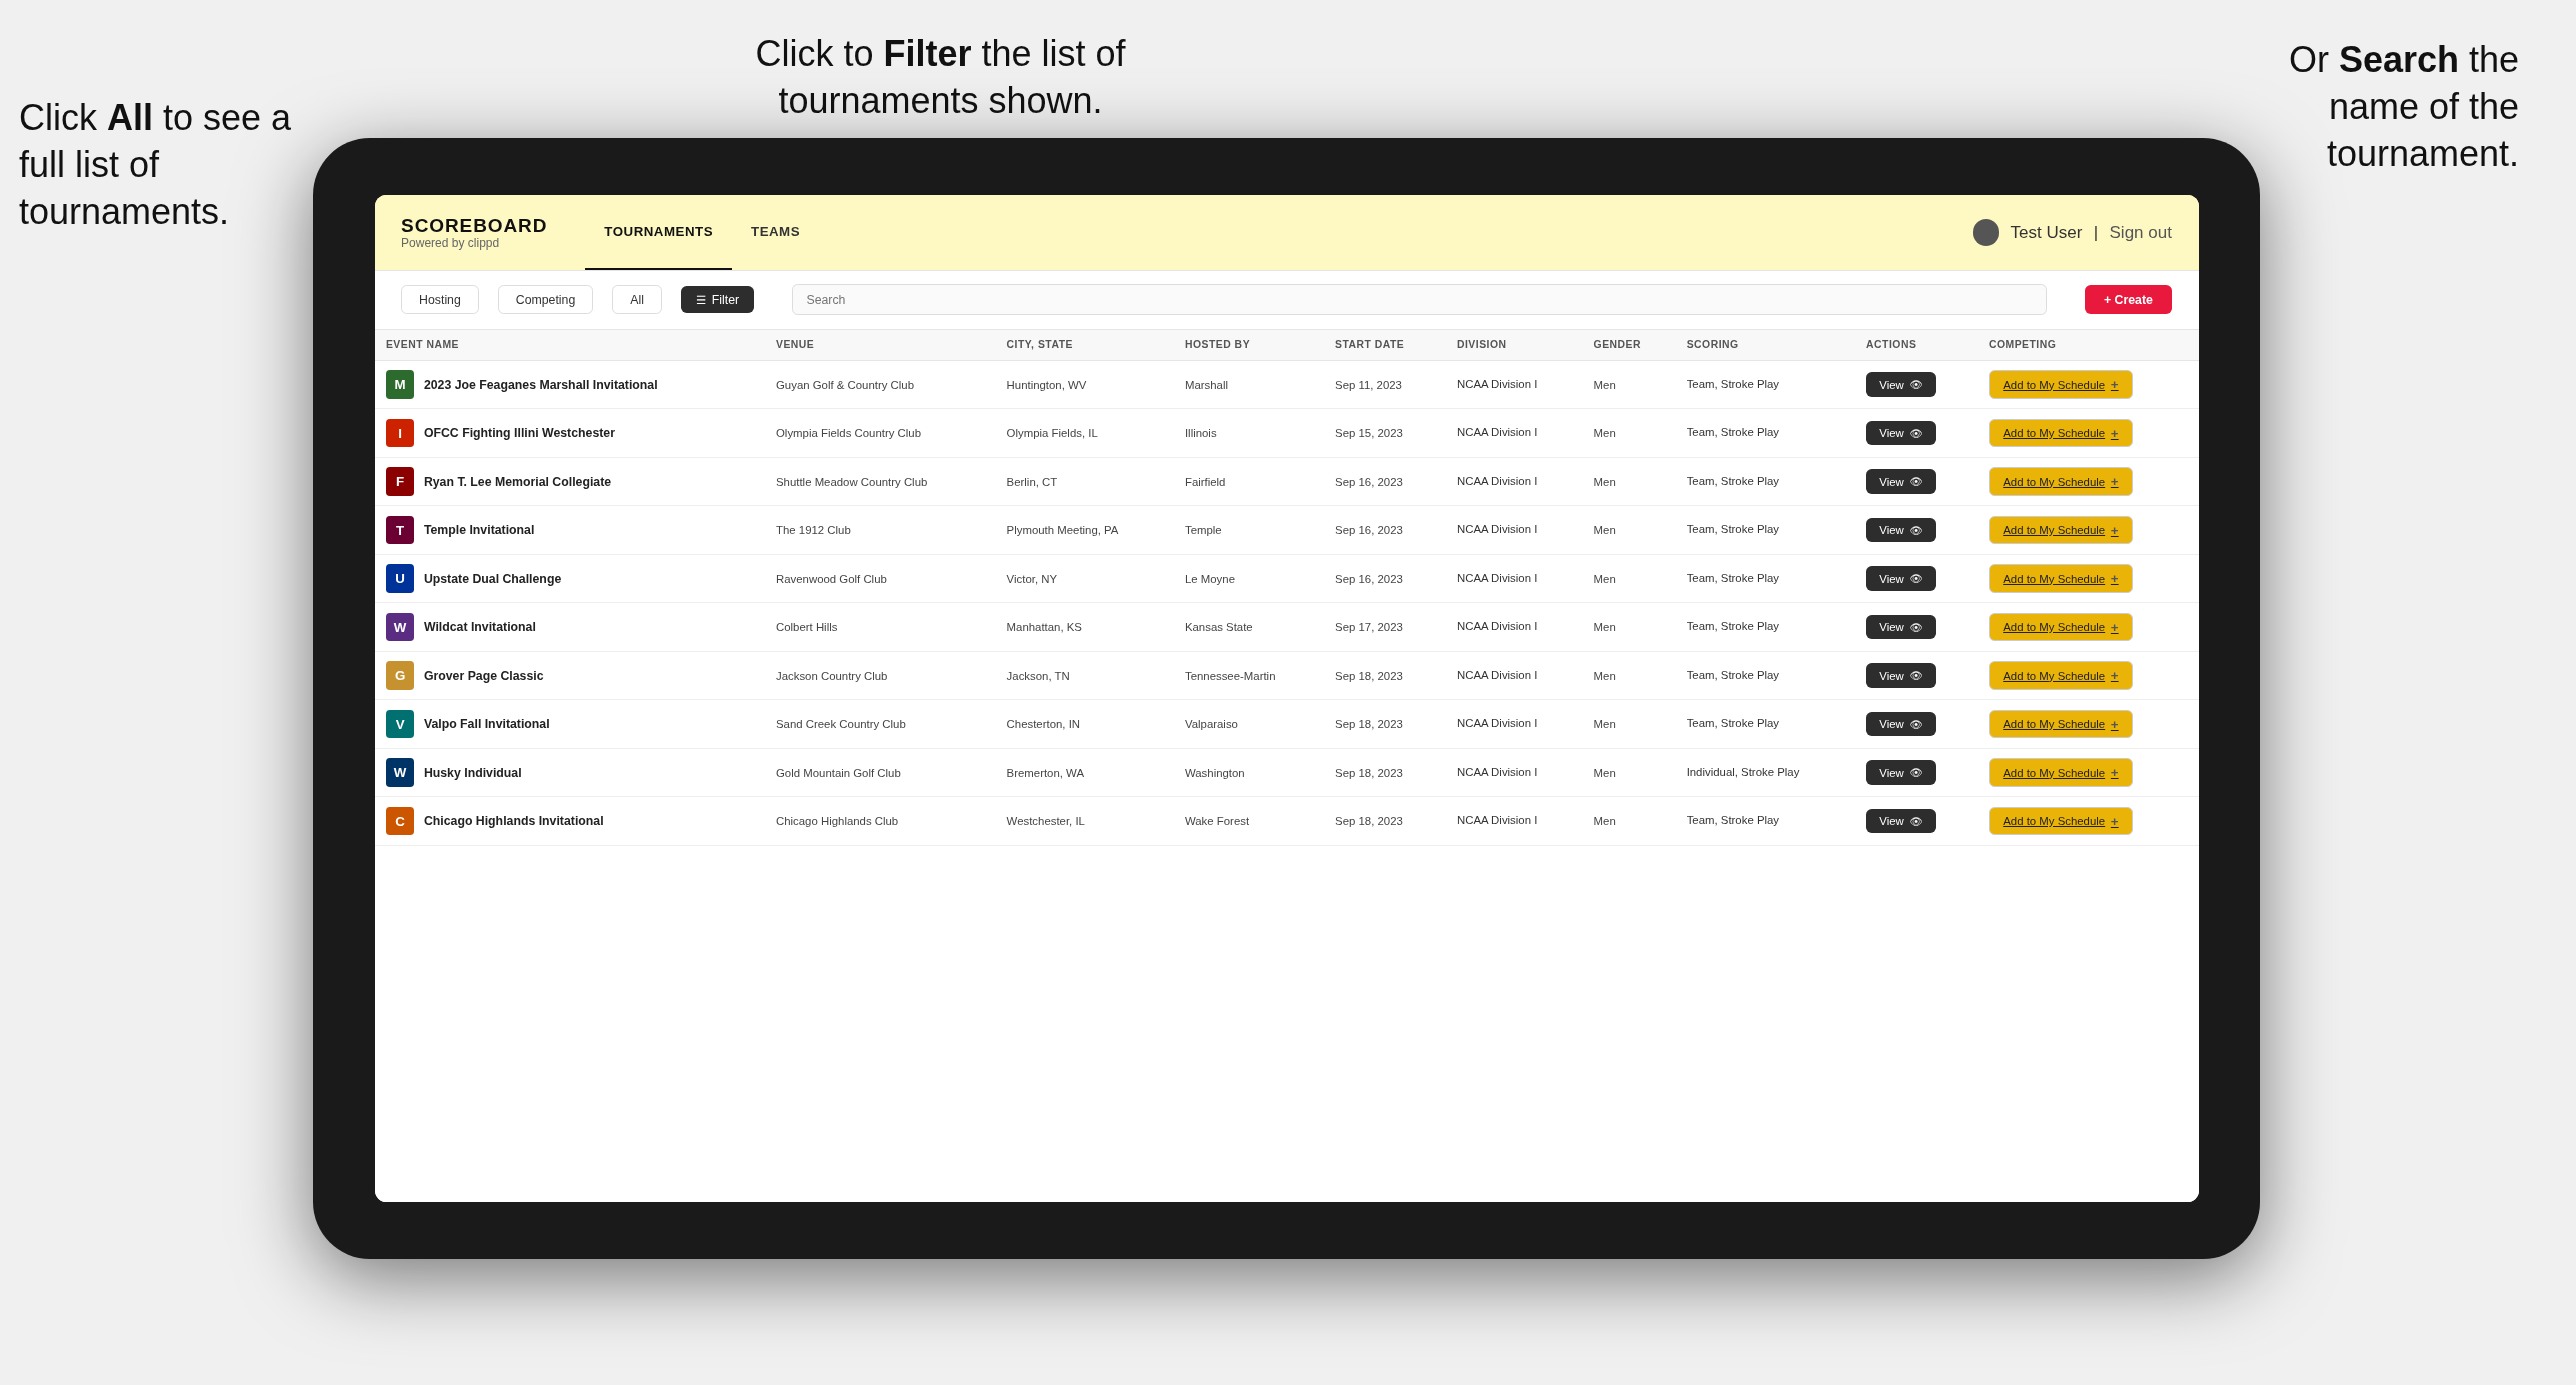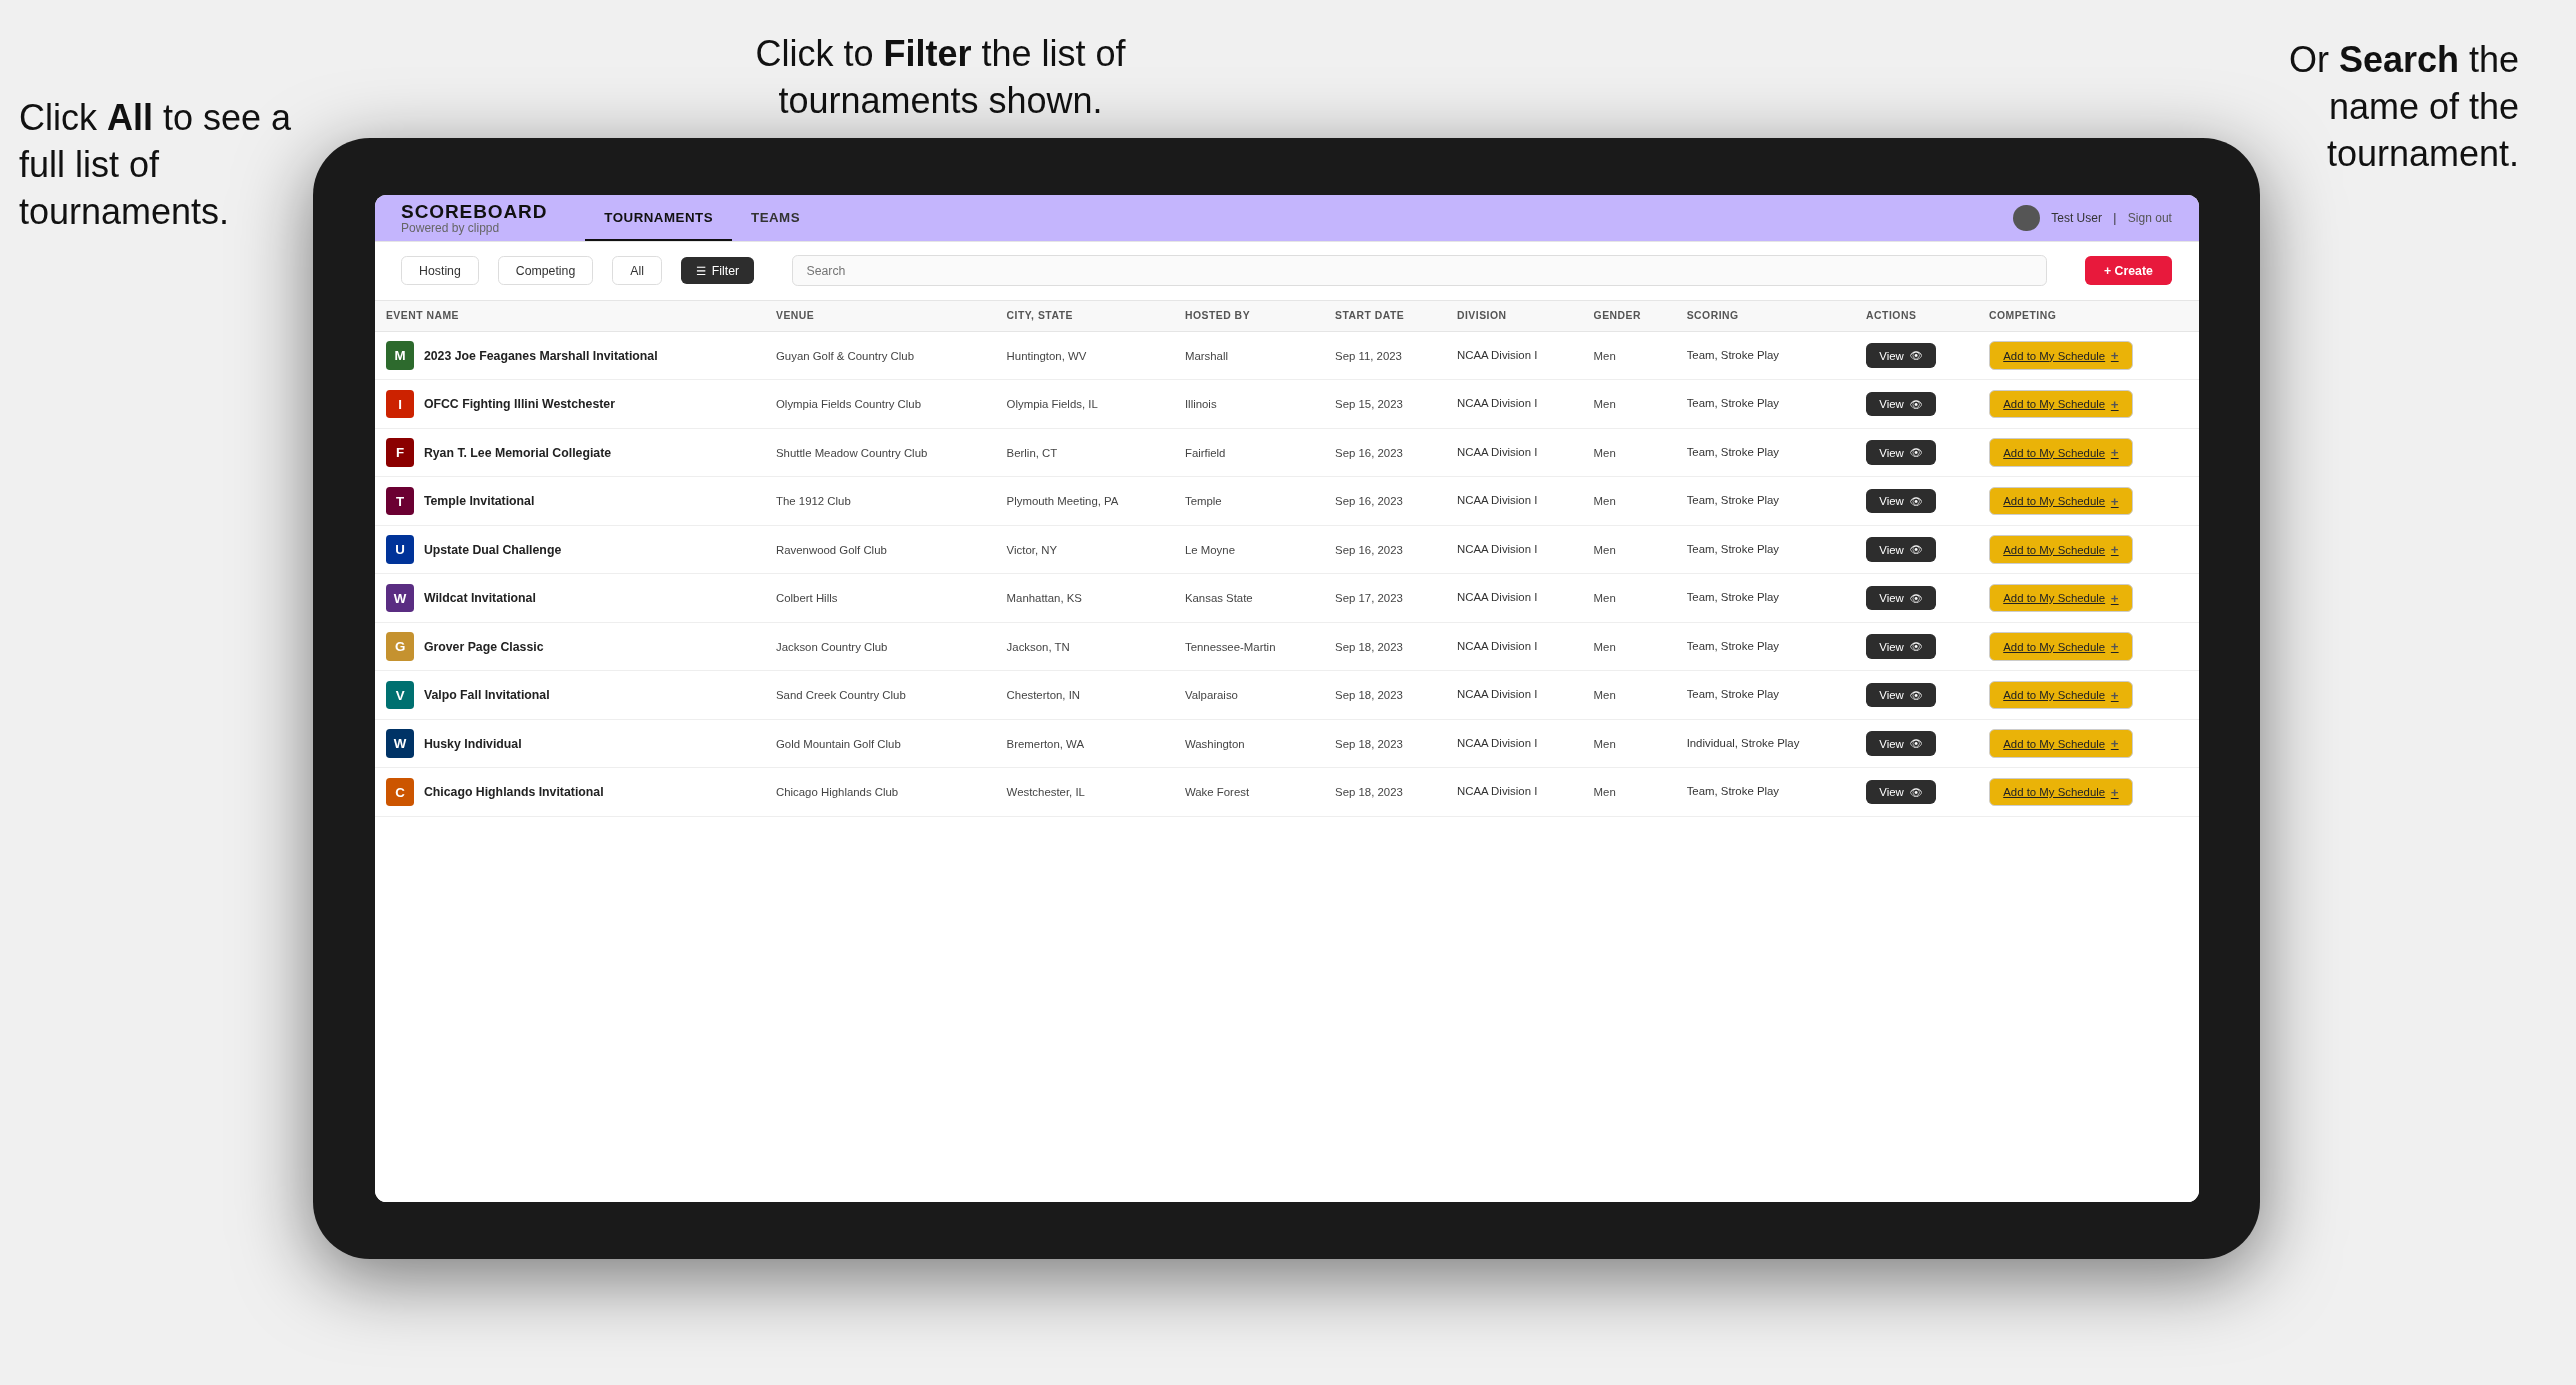--- a/index.html
+++ b/index.html
@@ -66,22 +66,22 @@
       height: 1007px;
       background: #f5f5f5;
       border-radius: 11.4px;
       overflow: hidden;
       display: flex;
       flex-direction: column;
     }
 
     
     .header {
-      background: #c4b5fd;
-      height: 47px;
+      background: #fef9c3;
+      height: 76px;
       display: flex;
       align-items: center;
       padding: 0 26.6px;
       border-bottom: 0.9px solid #e5e5e5;
       flex-shrink: 0;
     }
     .logo-area {
       display: flex;
       flex-direction: column;
       margin-right: 38px;
@@ -117,21 +117,21 @@
     }
     .nav-tab.active {
       color: #111;
       border-bottom-color: #111;
     }
     .header-spacer { flex: 1; }
     .header-user {
       display: flex;
       align-items: center;
       gap: 11.4px;
-      font-size: 12px;
+      font-size: 17px;
       color: #333;
     }
     .user-avatar {
       width: 26.6px;
       height: 26.6px;
       background: #555;
       border-radius: 50%;
     }
     .sign-out { color: #555; cursor: pointer; }
 

